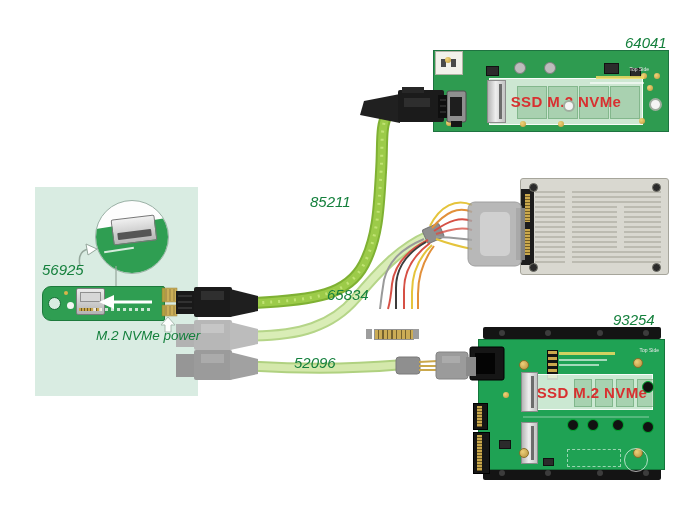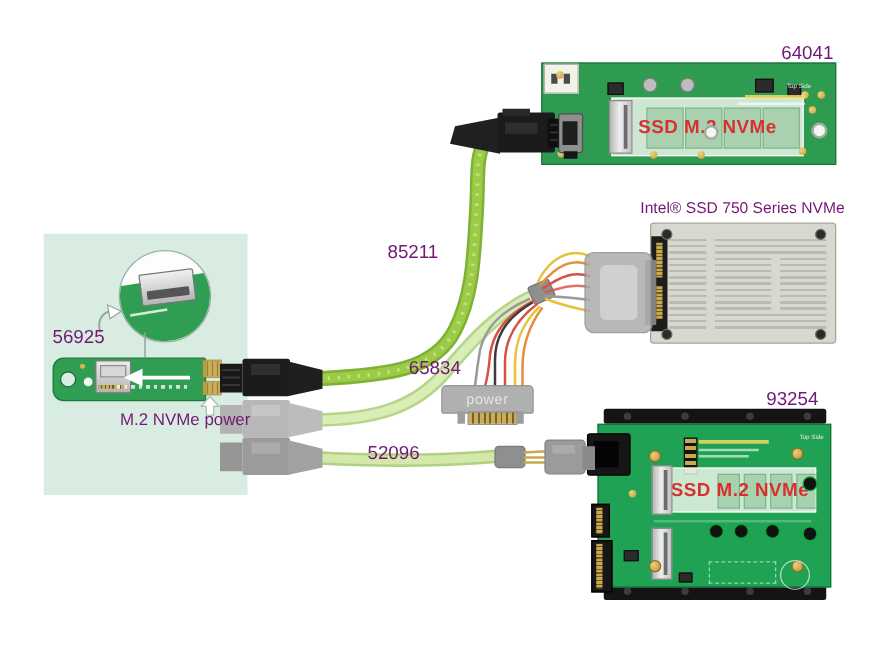--- a/index.html
+++ b/index.html
@@ -1,19 +1,19 @@
 <!DOCTYPE html>
 <html><head>
 <meta charset="utf-8">
 <style>
   html,body{margin:0;padding:0;background:#fff;}
   .stage{position:relative;width:700px;height:530px;background:#ffffff;overflow:hidden;
          font-family:"Liberation Sans",sans-serif;}
   .abs{position:absolute;}
-  .lbl{position:absolute;color:#701a75;font-size:15px;z-index:40;white-space:nowrap;}
+  .lbl{position:absolute;color:#15803d;font-size:15px;z-index:40;white-space:nowrap;font-style:italic;}
 
   
   .mint{left:35px;top:187px;width:163px;height:209px;background:#d9ece2;z-index:1;}
   .inset-circle{left:95px;top:200px;width:72px;height:72px;border-radius:50%;background:#fdfdfd;
                 border:1px solid #9ab0a5;overflow:hidden;z-index:6;}
   .ic-pcb{position:absolute;left:-14px;top:22px;width:110px;height:70px;background:#2f9e52;transform:rotate(-9deg);}
   .ic-conn{position:absolute;left:16px;top:16px;width:42px;height:24px;background:linear-gradient(#f0f0f0,#b5b5b5);
            border:1px solid #777;border-radius:2px;transform:rotate(-7deg);}
   .ic-slot{position:absolute;left:4px;top:13px;width:34px;height:7px;background:#555;border-radius:1px;}
   .ic-mark{position:absolute;left:8px;top:48px;width:30px;height:2px;background:rgba(255,255,255,.8);transform:rotate(-9deg);}
@@ -345,29 +345,25 @@
       <line x1="419" y1="366" x2="438" y2="366"></line>
       <line x1="419" y1="370" x2="438" y2="370"></line>
     </g>
     <g>
       <rect x="436" y="352" width="32" height="27" rx="3" fill="#9b9b9b" stroke="#848484"></rect>
       <rect x="442" y="356" width="18" height="7" fill="#ababab"></rect>
       <rect x="466" y="357" width="10" height="19" fill="#8a8a8a"></rect>
     </g>
   </svg>
 
-  <div class="abs powerc">
-    <div class="txt">power</div>
-  </div>
   <div class="abs powerpins"></div>
   <div class="powerside" style="left:366px"></div>
   <div class="powerside" style="left:413px"></div>
 
   <div class="lbl" style="left:625px;top:34px">64041</div>
-  <div class="lbl title-center" style="left:505px;top:159px;width:178px;font-size:12.5px">Intel® SSD 750 Series NVMe</div>
   <div class="lbl" style="left:613px;top:311px">93254</div>
   <div class="lbl" style="left:42px;top:261px">56925</div>
   <div class="lbl" style="left:310px;top:193px">85211</div>
   <div class="lbl" style="left:327px;top:286px">65834</div>
   <div class="lbl" style="left:294px;top:354px">52096</div>
   <div class="lbl" style="left:96px;top:328px;font-size:13.5px">M.2 NVMe power</div>
 
 </div>
 
 </body></html>

